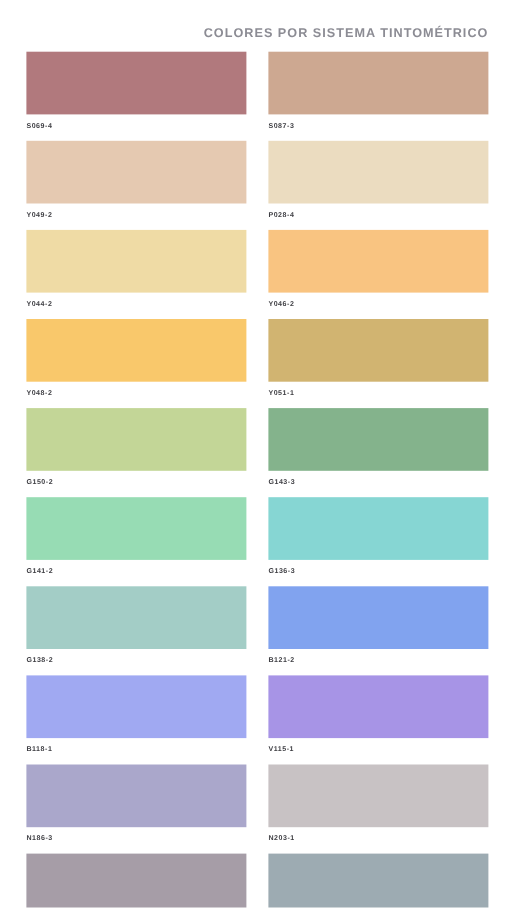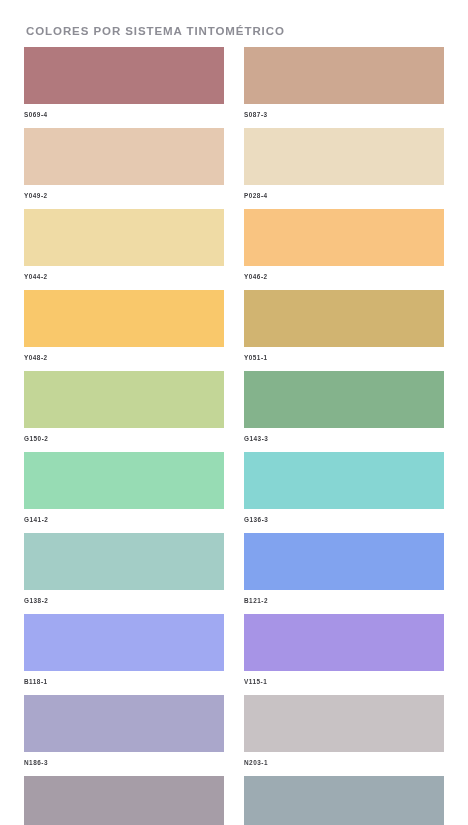--- a/index.html
+++ b/index.html
@@ -24,20 +24,21 @@
     font-size: 11.5px;
     font-weight: bold;
     letter-spacing: 0.92px;
     color: #8c8c94;
     text-transform: uppercase;
     padding-top: 24px;
     padding-bottom: 0;
     margin: 0 0 9px 2px;
     line-height: 14px;
     white-space: nowrap;
+    text-align: right;
   }
   .swatch-grid {
     display: grid;
     grid-template-columns: 200px 200px;
     column-gap: 20px;
     row-gap: 0px;
   }
   .swatch-cell {
     display: block;
     margin-bottom: 6px;

